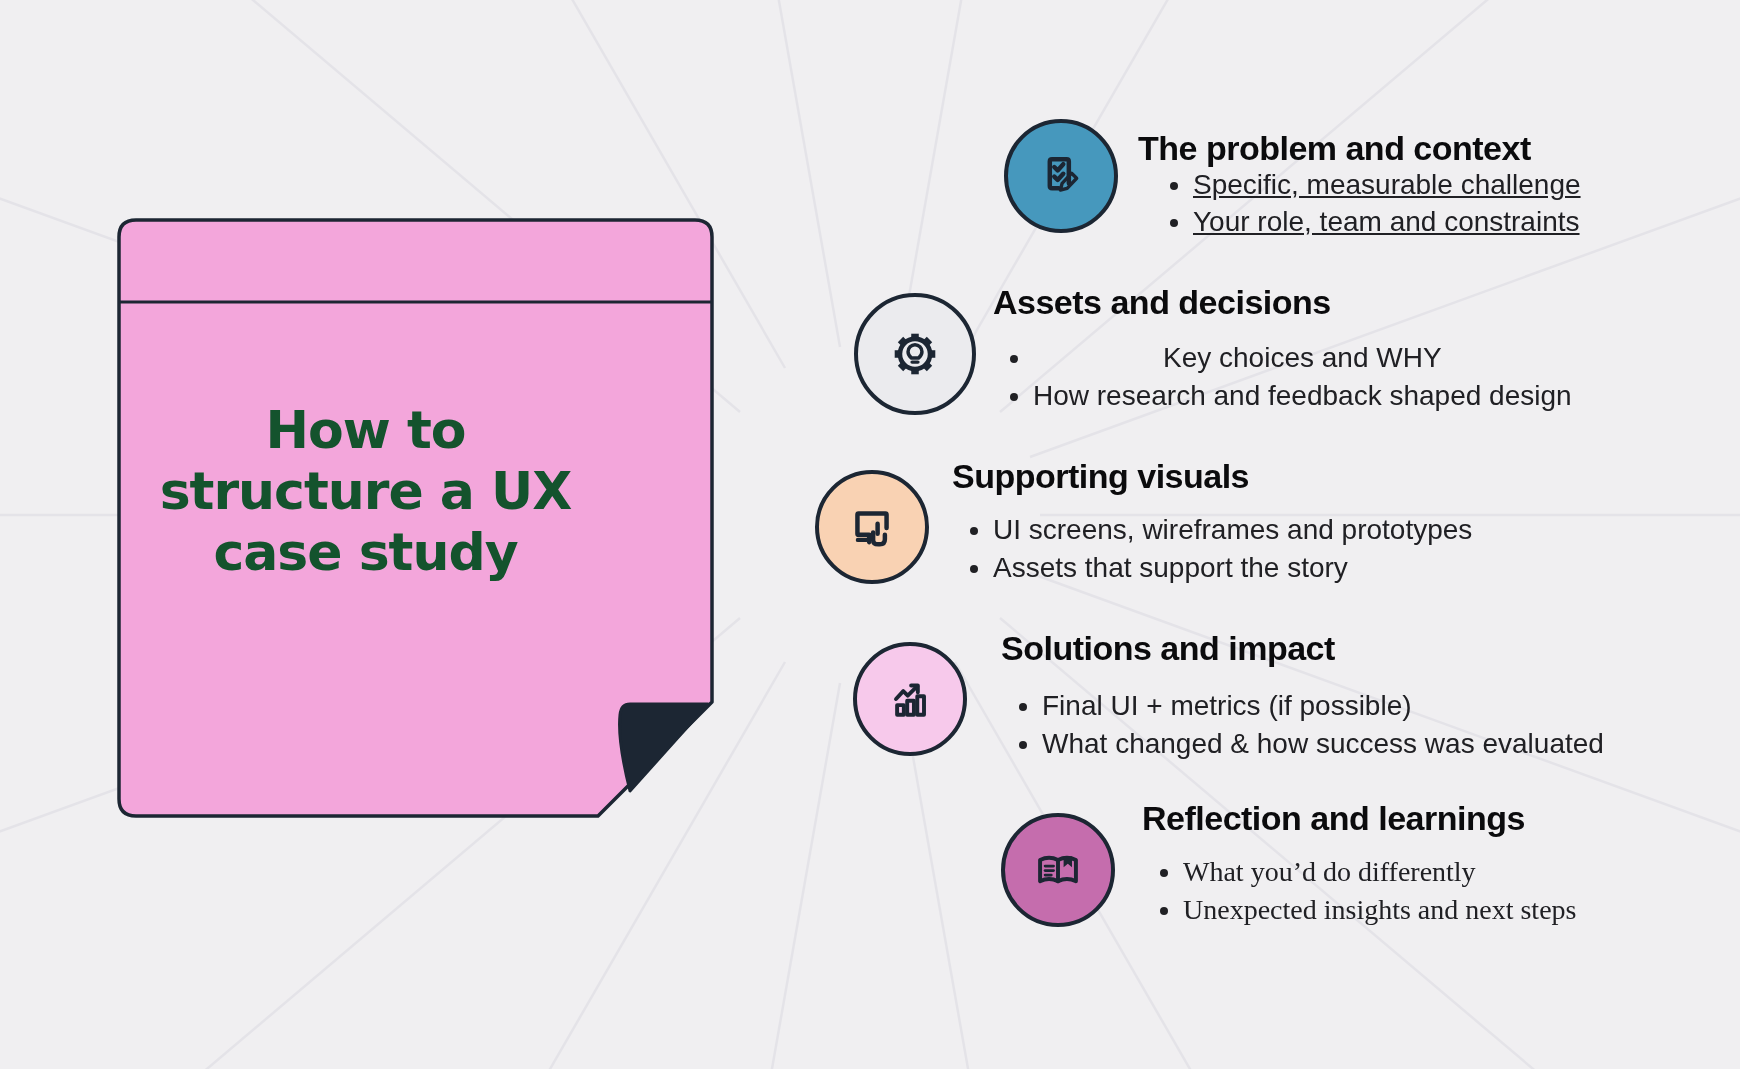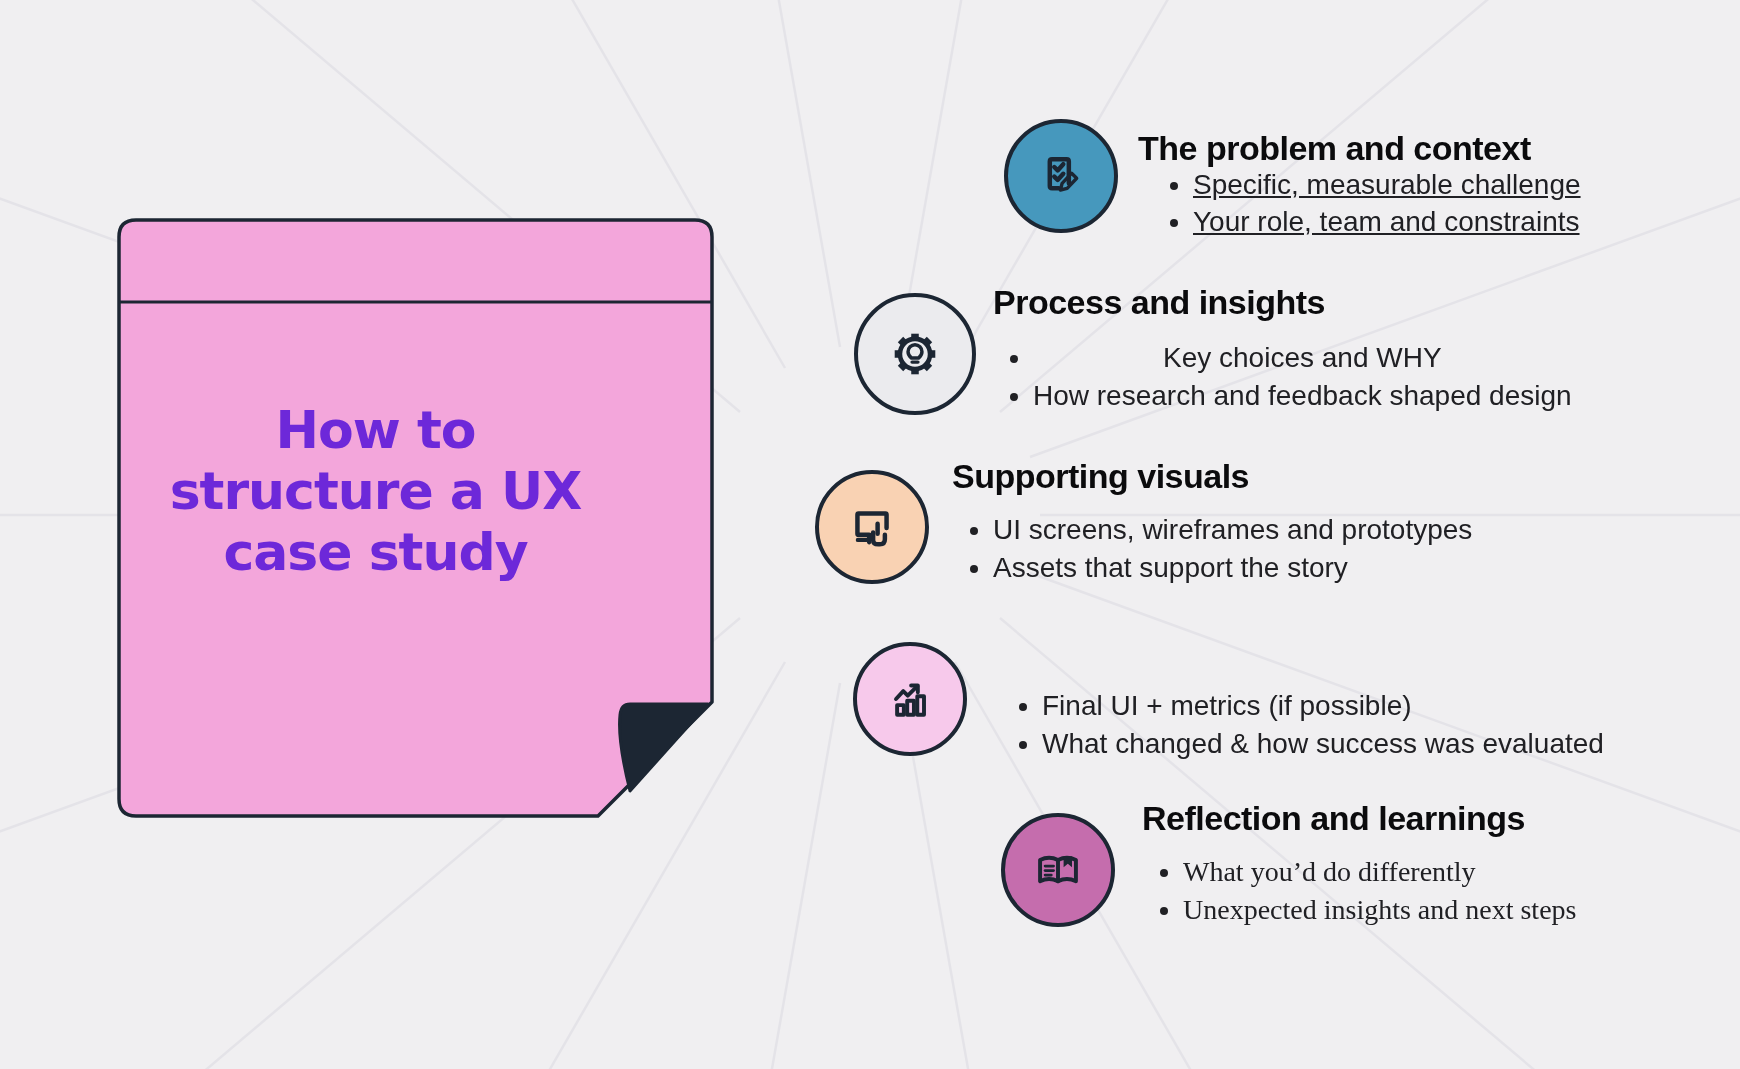--- a/index.html
+++ b/index.html
@@ -5,24 +5,24 @@
   html,body{margin:0;padding:0;background:#d8d8dc;}
   .canvas{
     position:relative;width:1740px;height:1069px;overflow:hidden;
     background:#F0EFF1;
     font-family:"Liberation Sans",sans-serif;
   }
   .rays{position:absolute;inset:0;}
   .rays line{stroke:#E4E3E8;stroke-width:2.5;}
   .note-svg{position:absolute;left:0;top:0;}
   .note-title{
-    position:absolute;left:118px;top:400px;width:515px;
+    position:absolute;left:108px;top:400px;width:515px;
     text-align:center;font-family:"DejaVu Sans","Liberation Sans",sans-serif;
     font-weight:bold;font-size:52px;line-height:61px;letter-spacing:-1px;
-    color:#6d28d9;white-space:pre-line;
+    color:#14532d;white-space:pre-line;
   }
   .circle{
     position:absolute;border-radius:50%;
     border:4.5px solid #1C2633;
     display:flex;align-items:center;justify-content:center;
     box-sizing:border-box;
   }
   .circle svg{display:block;}
   .icon{stroke:#1C2633;fill:none;stroke-width:8;stroke-linecap:round;stroke-linejoin:round;}
   .icon .fillnavy{fill:#1C2633;stroke:none;}
@@ -99,21 +99,21 @@
         <line x1="31" y1="69" x2="25" y2="75"></line>
         <line x1="23" y1="50" x2="15" y2="50"></line>
         <line x1="31" y1="31" x2="25" y2="25"></line>
         <line x1="50" y1="23" x2="50" y2="15"></line>
         <line x1="69" y1="31" x2="75" y2="25"></line>
       </g>
       <path d="M44,57 q-6,-5 -6,-11 a12,12 0 1 1 24,0 q0,6 -6,11 Z" stroke-width="6"></path>
       <line x1="45" y1="64" x2="55" y2="64" stroke-width="6"></line>
     </svg>
   </div>
-  <h2 class="sec-title" style="left:993px;top:282px;">Process and insights</h2>
+  <h2 class="sec-title" style="left:993px;top:282px;">Assets and decisions</h2>
   <ul class="sec-bullets lh38" style="left:1003px;top:339px;text-align:center;">
     <li>Key choices and WHY</li>
     <li>How research and feedback shaped design</li>
   </ul>
 
   <div class="circle" style="left: 815px; top: 470px; width: 114px; height: 114px; background: rgb(249, 210, 179);">
     <svg class="icon" width="56" height="56" viewBox="0 0 100 100">
       <path d="M45,64 H26 Q24,64 24,62 V28 Q24,26 26,26 H74 Q76,26 76,28 V52"></path>
       <line x1="25" y1="73" x2="40" y2="73"></line>
       <line x1="60" y1="44" x2="60" y2="62"></line>
@@ -129,20 +129,21 @@
 
   <div class="circle" style="left: 853px; top: 642px; width: 114px; height: 114px; background: rgb(247, 201, 235);">
     <svg class="icon" width="56" height="56" viewBox="0 0 100 100">
       <rect x="27" y="61" width="12" height="17" stroke-width="7"></rect>
       <rect x="45" y="53" width="12" height="25" stroke-width="7"></rect>
       <rect x="63" y="45" width="12" height="33" stroke-width="7"></rect>
       <path d="M25,50 L38,36 L46,44 L63,27" stroke-width="7"></path>
       <path d="M52,26 H64 V38" stroke-width="7"></path>
     </svg>
   </div>
+  <h2 class="sec-title" style="left:1001px;top:628px;">Solutions and impact</h2>
   <ul class="sec-bullets lh38" style="left:1012px;top:687px;">
     <li>Final UI + metrics (if possible)</li>
     <li>What changed &amp; how success was evaluated</li>
   </ul>
 
   <div class="circle" style="left: 1001px; top: 813px; width: 114px; height: 114px; background: rgb(197, 109, 173);">
     <svg class="icon" width="56" height="56" viewBox="0 0 100 100">
       <path d="M18,32 Q34,24 50,32 Q66,24 82,32 V70 Q66,62 50,70 Q34,62 18,70 Z" stroke-width="7"></path>
       <line x1="50" y1="32" x2="50" y2="70" stroke-width="7"></line>
       <line x1="27" y1="43" x2="42" y2="43" stroke-width="5"></line>

